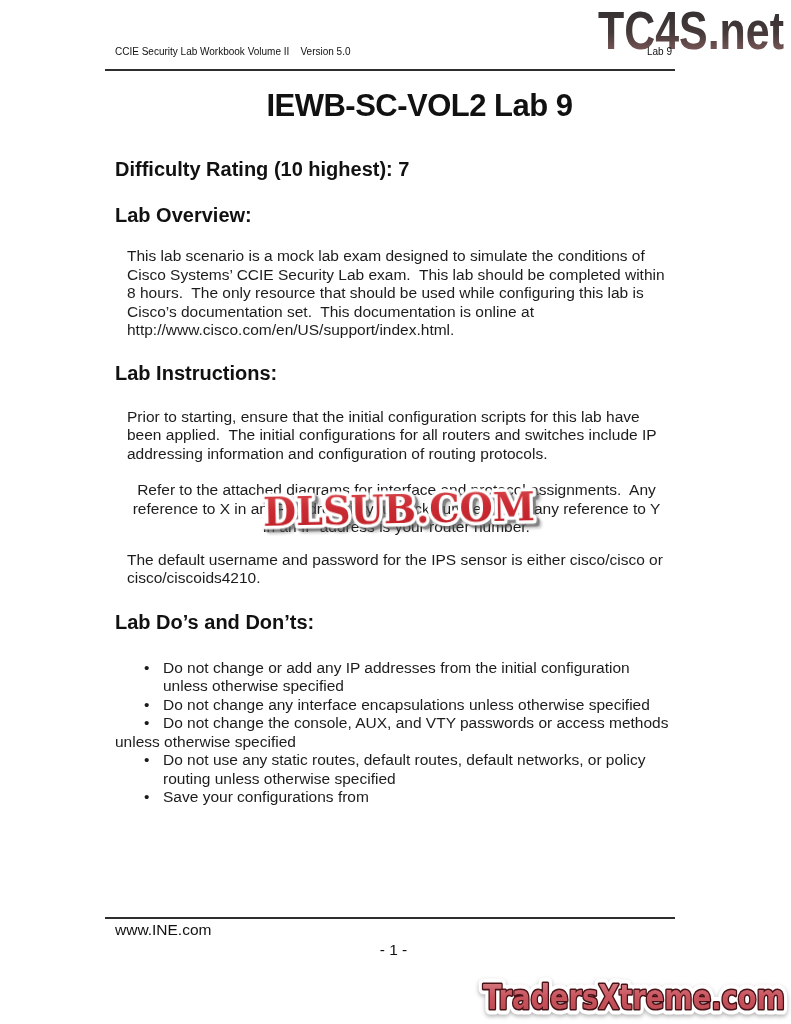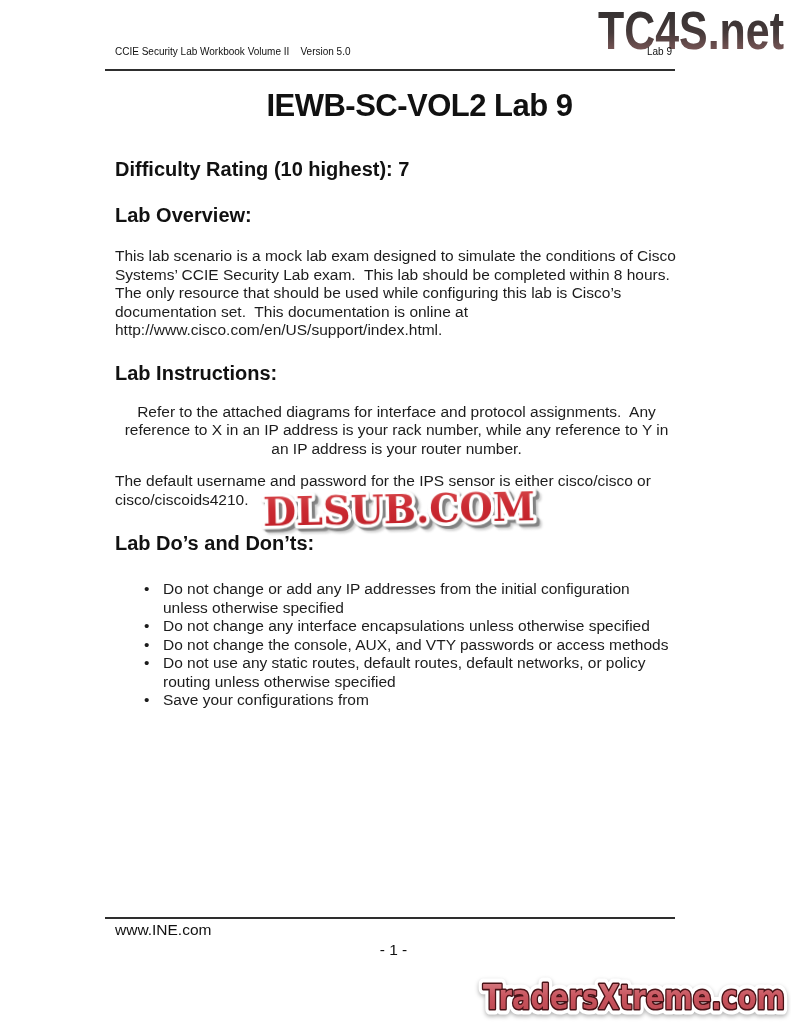--- a/index.html
+++ b/index.html
@@ -20,21 +20,21 @@
          transform:translateX(24px);}
 
   
   .content{position:absolute;left:115px;top:150px;width:563px;
            font-size:15.5px;line-height:18.5px;color:#1c1c1c;}
   .content h2{font-size:20px;line-height:23px;margin:0;color:#111;font-weight:bold;}
   .h-difficulty{margin-top:8px !important;}
   .h-overview{margin-top:23px !important;}
   .h-instructions{margin-top:22px !important;}
   .h-dos{margin-top:23px !important;}
-  .content p{margin:0;white-space:pre-wrap;}
+  .content p{margin:12px;white-space:pre-wrap;}
   .p1{margin-top:20px !important;}
   .p2{margin-top:23px !important;}
   .p3{margin-top:18px !important;text-align:center;}
   .p4{margin-top:14px !important;}
 
   
   .bullets{margin-top:25px;}
   .bullet{display:flex;}
   .dot{flex:0 0 48px;padding-left:29px;box-sizing:border-box;}
   .btxt{flex:1;}
@@ -81,38 +81,40 @@
 
   <div class="title">IEWB-SC-VOL2 Lab 9</div>
 
   <div class="content">
     <h2 class="h-difficulty">Difficulty Rating (10 highest): 7</h2>
 
     <h2 class="h-overview">Lab Overview:</h2>
     <p class="p1">This lab scenario is a mock lab exam designed to simulate the conditions of Cisco Systems’ CCIE Security Lab exam.  This lab should be completed within 8 hours.  The only resource that should be used while configuring this lab is Cisco’s documentation set.  This documentation is online at http://www.cisco.com/en/US/support/index.html.</p>
 
     <h2 class="h-instructions">Lab Instructions:</h2>
+    <p class="p2">Prior to starting, ensure that the initial configuration scripts for this lab have been applied.  The initial configurations for all routers and switches include IP addressing information and configuration of routing protocols.</p>
     <p class="p3">Refer to the attached diagrams for interface and protocol assignments.  Any reference to X in an IP address is your rack number, while any reference to Y in an IP address is your router number.</p>
     <p class="p4">The default username and password for the IPS sensor is either cisco/cisco or cisco/ciscoids4210.</p>
 
     <h2 class="h-dos">Lab Do’s and Don’ts:</h2>
 
     <div class="bullets">
       <div class="bullet">
         <span class="dot">•</span>
         <span class="btxt">Do not change or add any IP addresses from the initial configuration unless otherwise specified</span>
       </div>
       <div class="bullet">
         <span class="dot">•</span>
         <span class="btxt">Do not change any interface encapsulations unless otherwise specified</span>
       </div>
       <div class="bullet">
         <span class="dot">•</span>
         <span class="btxt">Do not change the console, AUX, and VTY passwords or access methods</span>
       </div>
+      <div class="cont">unless otherwise specified</div>
       <div class="bullet">
         <span class="dot">•</span>
         <span class="btxt">Do not use any static routes, default routes, default networks, or policy routing unless otherwise specified</span>
       </div>
       <div class="bullet">
         <span class="dot">•</span>
         <span class="btxt">Save your configurations from</span>
       </div>
     </div>
   </div>

